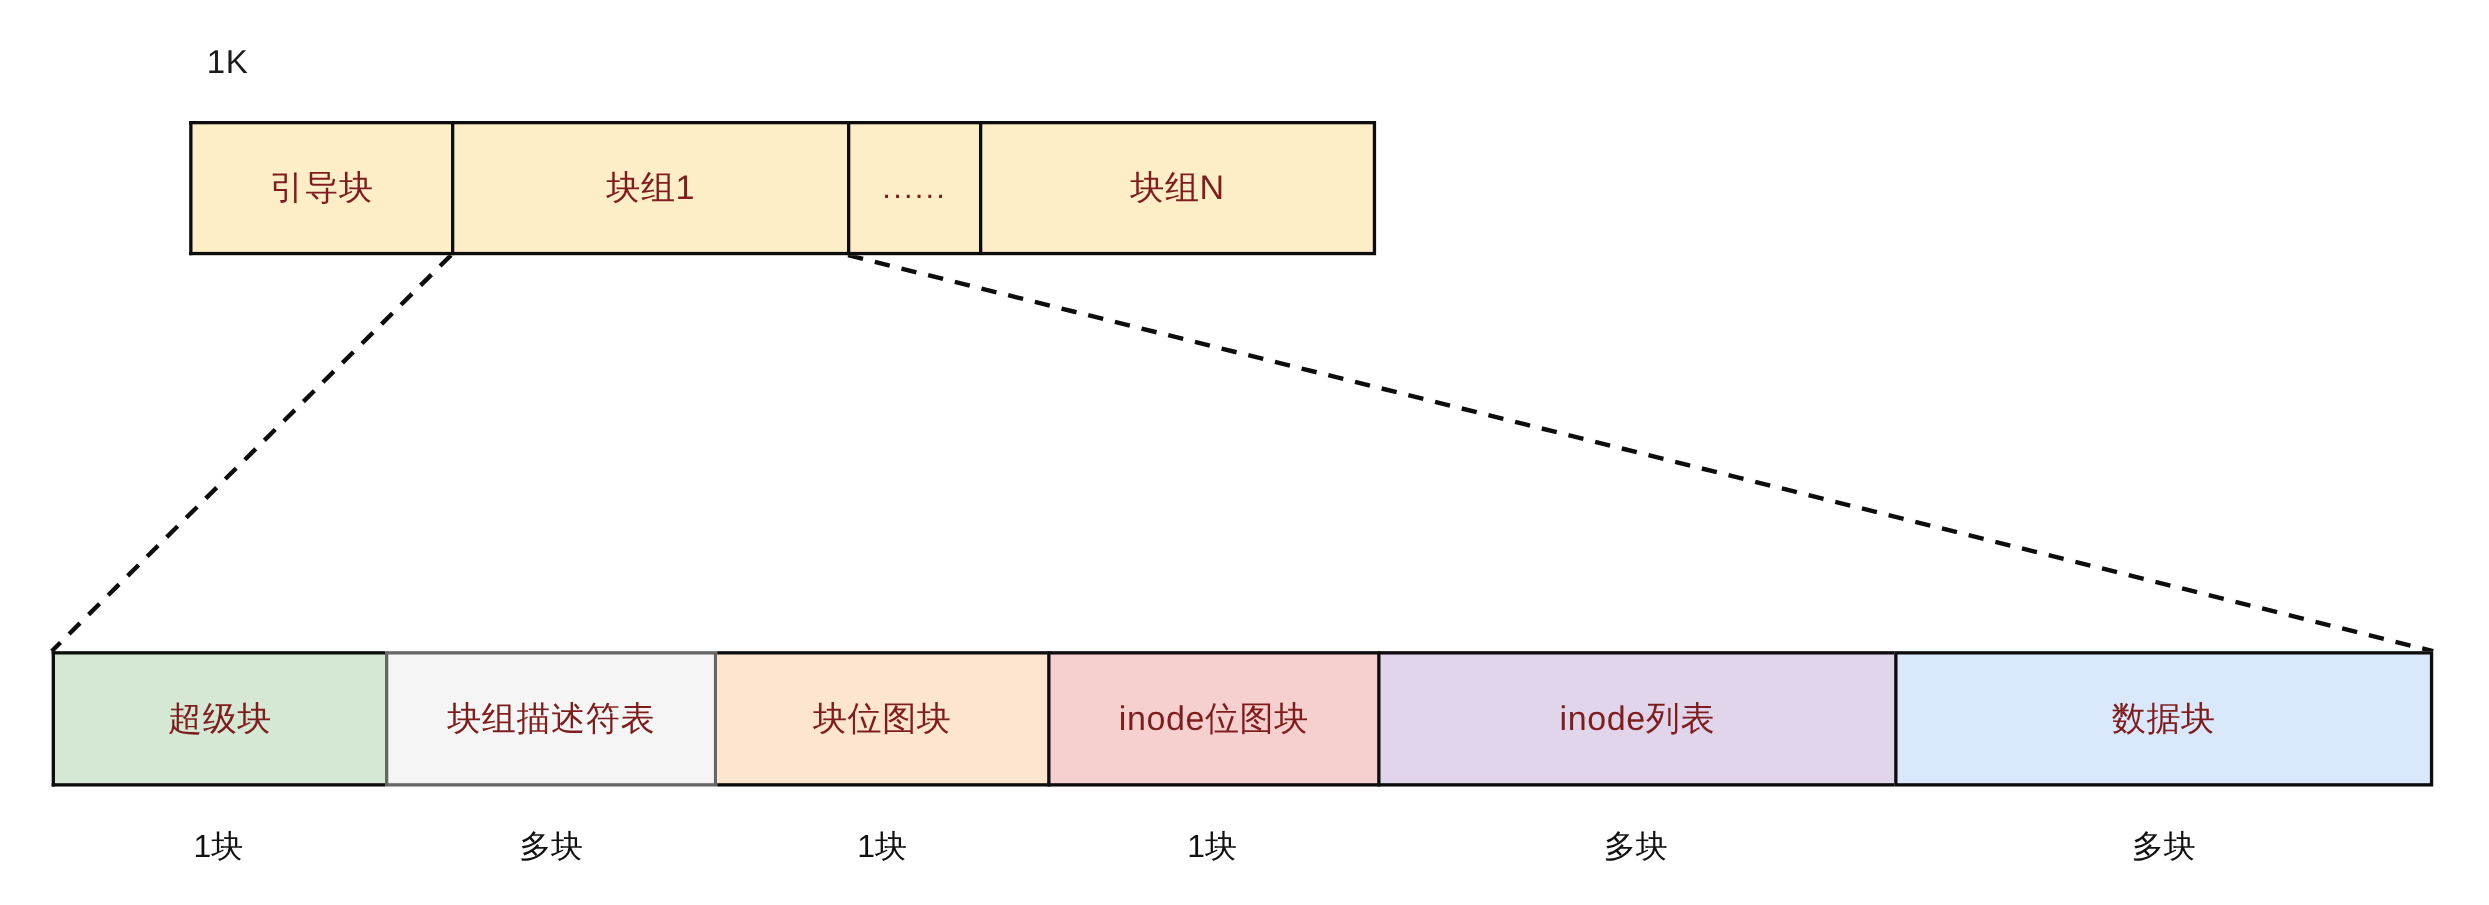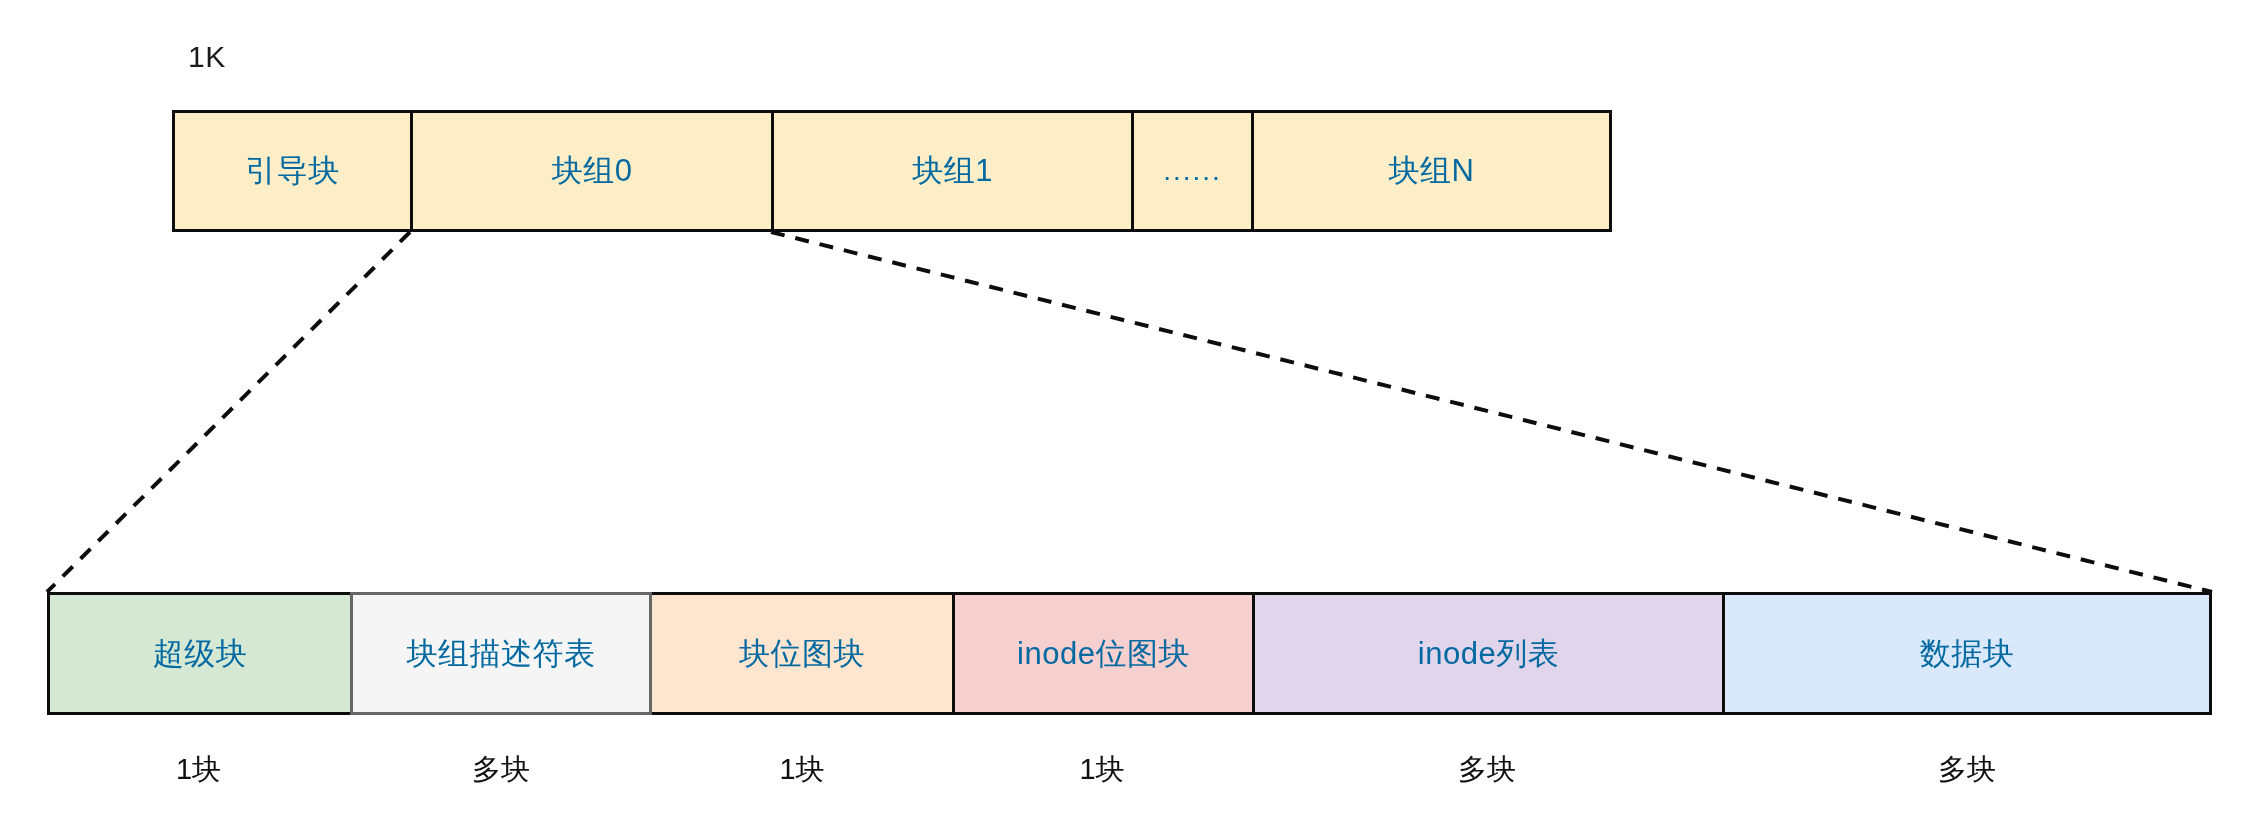--- a/index.html
+++ b/index.html
@@ -38,21 +38,21 @@
     position: absolute;
     display: flex;
     box-sizing: border-box;
   }
   .cell {
     box-sizing: border-box;
     display: flex;
     align-items: center;
     justify-content: center;
     font-size: 31px;
-    color: #0369a1;
+    color: #7f1d1d;
     white-space: nowrap;
     letter-spacing: 0.5px;
   }
   
   #top-bar {
     left: 172px;
     top: 110px;
     width: 1440px;
     height: 122px;
   }
@@ -119,23 +119,20 @@
     <line x1="410" y1="232" x2="47" y2="592" stroke="#0d0d0d" stroke-width="4" stroke-dasharray="14 11" stroke-linecap="butt"></line>
     <line x1="771" y1="232" x2="2212" y2="592" stroke="#0d0d0d" stroke-width="4" stroke-dasharray="14 11" stroke-linecap="butt"></line>
   </svg>
 
   <div class="size-label" style="left:188px; top:40px;">1K</div>
 
   <div class="bar" id="top-bar">
     <div class="cell" style="width:238px;">
       <span>引导块</span>
     </div>
-    <div class="cell" style="width:361px;">
-      <span>块组0</span>
-    </div>
     <div class="cell" style="width:360px;">
       <span>块组1</span>
     </div>
     <div class="cell ellipsis-cell" style="width:120px;">
       <span>......</span>
     </div>
     <div class="cell" style="width:361px;">
       <span>块组N</span>
     </div>
   </div>

